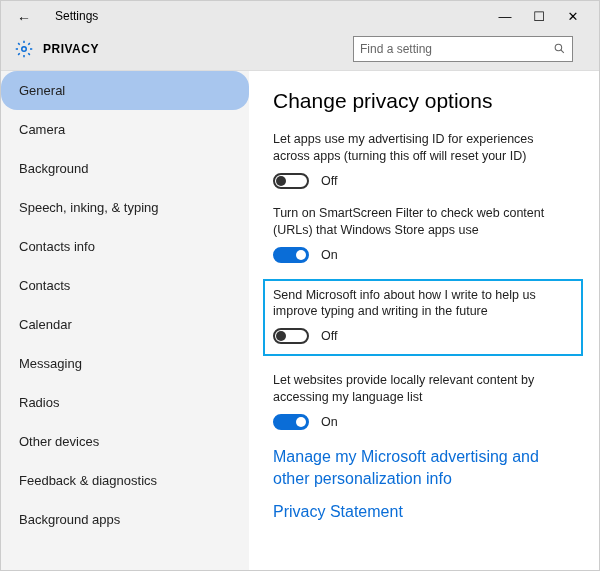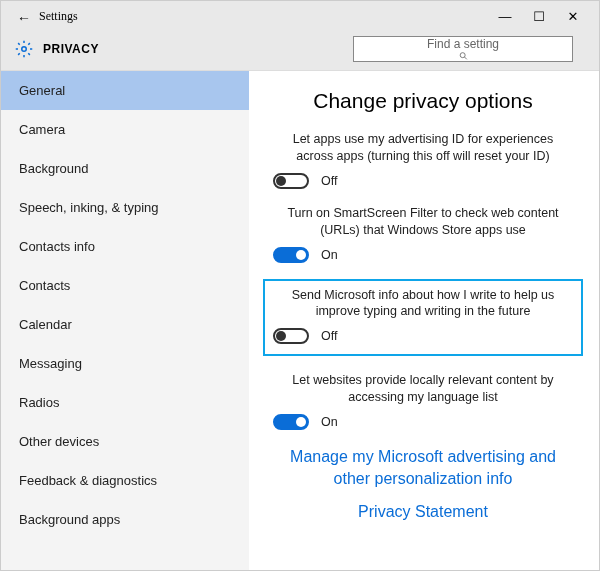--- a/index.html
+++ b/index.html
@@ -1,32 +1,32 @@
 <!DOCTYPE html>
 <html><head>
 <meta charset="utf-8">
 <style>
   * { box-sizing: border-box; margin: 0; padding: 0; font-family: "Segoe UI", Arial, sans-serif; }
   body { width: 600px; height: 571px; background: #fff; overflow: hidden; }
   .window { width: 600px; height: 571px; display: flex; flex-direction: column; border: 1px solid #ccc; }
   .titlebar { height: 30px; background: #e9e9e9; display: flex; align-items: center; padding: 0 6px; font-size: 12px; color: #000; }
   .titlebar .back { width: 16px; font-size: 14px; margin: 0 6px 0 10px; }
-  .titlebar .title { margin-left: 0; flex: 1; font-family: Liberation Serif, serif; }
+  .titlebar .title { margin-left: 16px; flex: 1; }
   .titlebar .winbtns { display: flex; gap: 10px; padding-right: 8px; }
   .titlebar .winbtns span { width: 24px; text-align: center; font-size: 13px; }
   .header { height: 40px; background: #e9e9e9; display: flex; align-items: center; padding: 0 26px 4px 14px; border-bottom: 1px solid #ddd; }
   .gear { width: 18px; height: 18px; margin-right: 10px; }
   .header .page-label { font-weight: 600; font-size: 12px; letter-spacing: 0.5px; color: #000; }
-  .search { margin-left: auto; width: 220px; height: 26px; border: 1px solid #888; background: #fff; display: flex; align-items: center; padding: 0 6px; font-size: 12px; color: #666; flex-direction: column; }
+  .search { margin-left: auto; width: 220px; height: 26px; border: 1px solid #888; background: #fff; display: flex; align-items: center; padding: 0 6px; font-size: 12px; color: #666; }
   .search span.ph { flex: 1; }
   .content { flex: 1; display: flex; background: #fff; overflow: hidden; }
   .sidebar { width: 248px; background: #f4f4f4; }
-  .sidebar .item { height: 39px; display: flex; align-items: center; padding: 0 18px; font-size: 13px; color: #222; border-bottom: 0; cursor: pointer; }
+  .sidebar .item { height: 39px; display: flex; align-items: center; padding: 0 18px; font-size: 13px; color: #222; border-bottom: 0; cursor: pointer; border-radius: 16px; }
   .sidebar .item.active { background: #a8c6ee; }
-  .main { flex: 1; padding: 18px 26px 10px 24px; overflow: hidden; text-align: center; }
+  .main { flex: 1; padding: 18px 26px 10px 24px; overflow: hidden; }
   .main h1 { font-size: 21px; font-weight: 400; color: #000; margin-bottom: 18px; }
   .opt { margin-bottom: 16px; font-size: 12.5px; color: #222; }
   .opt .desc { line-height: 1.35; margin-bottom: 6px; }
   .toggle-row { display: flex; align-items: center; gap: 12px; margin-top: 8px; }
   .toggle { width: 36px; height: 16px; border: 2px solid #333; border-radius: 10px; position: relative; background: #fff; }
   .toggle .knob { width: 10px; height: 10px; background: #333; border-radius: 50%; position: absolute; top: 1px; left: 1px; }
   .toggle.on { background: #0a6dd7; border-color: #0a6dd7; }
   .toggle.on .knob { background: #fff; left: auto; right: 1px; }
   .toggle-label { font-size: 12.5px; }
   .highlight-box { border: 2px solid #0ea5e9; padding: 6px 8px 10px 8px; margin: 0 -10px 16px -10px; }

